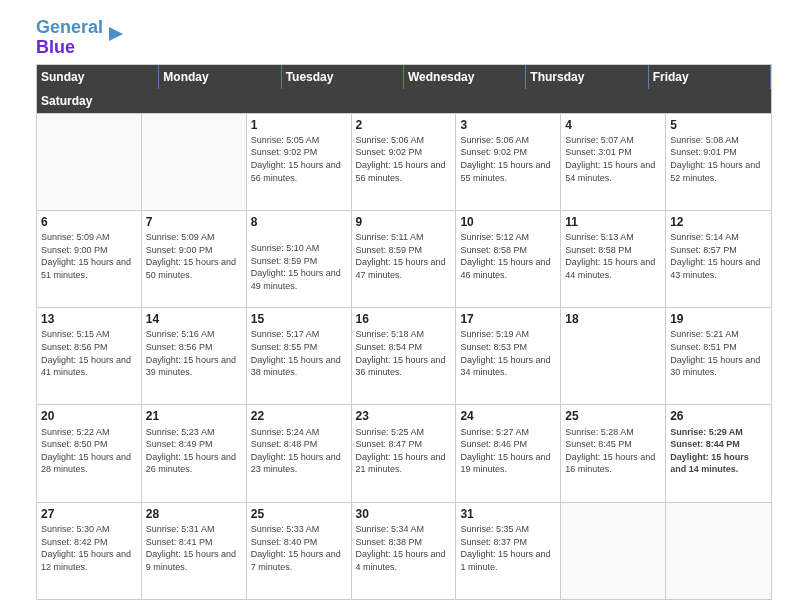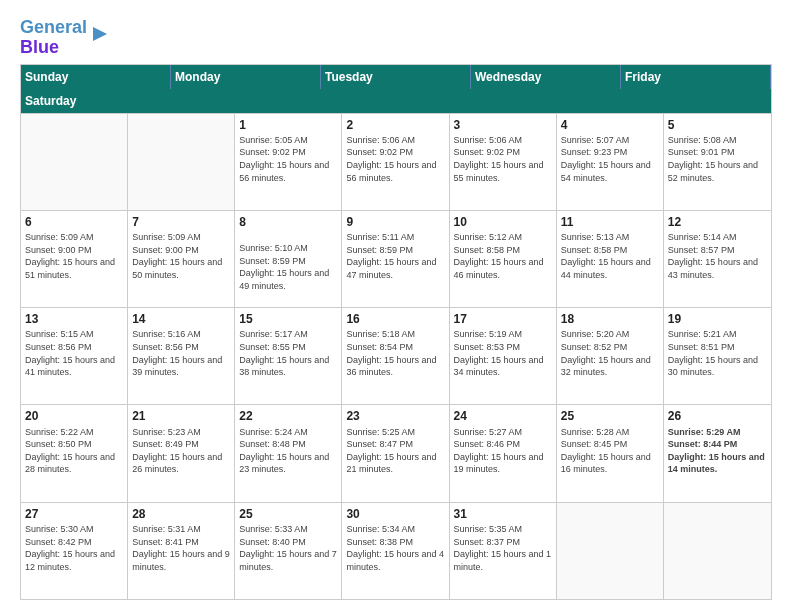--- a/index.html
+++ b/index.html
@@ -6,21 +6,21 @@
     body {
       width: 792px;
       height: 612px;
       font-family: Arial, sans-serif;
       background: #fff;
       overflow: hidden;
     }
     .page {
       width: 792px;
       height: 612px;
-      padding: 18px 20px 12px 20px;
+      padding: 18px 20px 12px 36px;
       display: flex;
       flex-direction: column;
     }
     .header {
       display: flex;
       justify-content: space-between;
       align-items: flex-start;
       margin-bottom: 6px;
     }
     .logo {
@@ -52,22 +52,22 @@
       margin-top: 2px;
     }
     .calendar {
       flex: 1;
       display: flex;
       flex-direction: column;
       border: 1px solid #ccc;
     }
     .cal-header {
       display: grid;
-      grid-template-columns: repeat(5, 1fr);
-      background: #0f766e;
+      grid-template-columns: repeat(6, 1fr);
+      background: #404040;
     }
     .cal-header-cell {
       color: #fff;
       font-size: 12px;
       font-weight: bold;
       padding: 5px 4px;
       text-align: left;
       border-right: 1px solid #5580b0;
     }
     .cal-header-cell:last-child { border-right: none; }
@@ -127,20 +127,21 @@
       <div class="location-title"></div>
     </div>
   </div>
 
   <div class="calendar">
     <div class="cal-header">
     <div class="cal-header-cell">Sunday</div>
         <div class="cal-header-cell">Monday</div>
         <div class="cal-header-cell">Tuesday</div>
         <div class="cal-header-cell">Wednesday</div>
+        <div class="cal-header-cell">Thursday</div>
         <div class="cal-header-cell">Friday</div>
         <div class="cal-header-cell">Saturday</div>
       </div>
     <div class="cal-body">
     <div class="cal-row">
           <div class="cal-cell empty"></div>
           <div class="cal-cell empty"></div>
           <div class="cal-cell">
             <span class="day-num">1</span>
             <div class="cell-info" style="white-space: pre-line;">Sunrise: 5:05 AM
@@ -155,21 +156,21 @@
           </div>
           <div class="cal-cell">
             <span class="day-num">3</span>
             <div class="cell-info" style="white-space: pre-line;">Sunrise: 5:06 AM
 Sunset: 9:02 PM
 Daylight: 15 hours and 55 minutes.</div>
           </div>
           <div class="cal-cell">
             <span class="day-num">4</span>
             <div class="cell-info" style="white-space: pre-line;">Sunrise: 5:07 AM
-Sunset: 9:23 PM
+Sunset: 3:01 PM
 Daylight: 15 hours and 54 minutes.</div>
           </div>
           <div class="cal-cell">
             <span class="day-num">5</span>
             <div class="cell-info" style="white-space: pre-line;">Sunrise: 5:08 AM
 Sunset: 9:01 PM
 Daylight: 15 hours and 52 minutes.</div>
           </div>
         </div>
         <div class="cal-row">
@@ -242,23 +243,20 @@
 Daylight: 15 hours and 36 minutes.</div>
           </div>
           <div class="cal-cell">
             <span class="day-num">17</span>
             <div class="cell-info" style="white-space: pre-line;">Sunrise: 5:19 AM
 Sunset: 8:53 PM
 Daylight: 15 hours and 34 minutes.</div>
           </div>
           <div class="cal-cell">
             <span class="day-num">18</span>
-            <div class="cell-info" style="white-space: pre-line;">Sunrise: 5:20 AM
-Sunset: 8:52 PM
-Daylight: 15 hours and 32 minutes.</div>
           </div>
           <div class="cal-cell">
             <span class="day-num">19</span>
             <div class="cell-info" style="white-space: pre-line;">Sunrise: 5:21 AM
 Sunset: 8:51 PM
 Daylight: 15 hours and 30 minutes.</div>
           </div>
         </div>
         <div class="cal-row">
           <div class="cal-cell">

